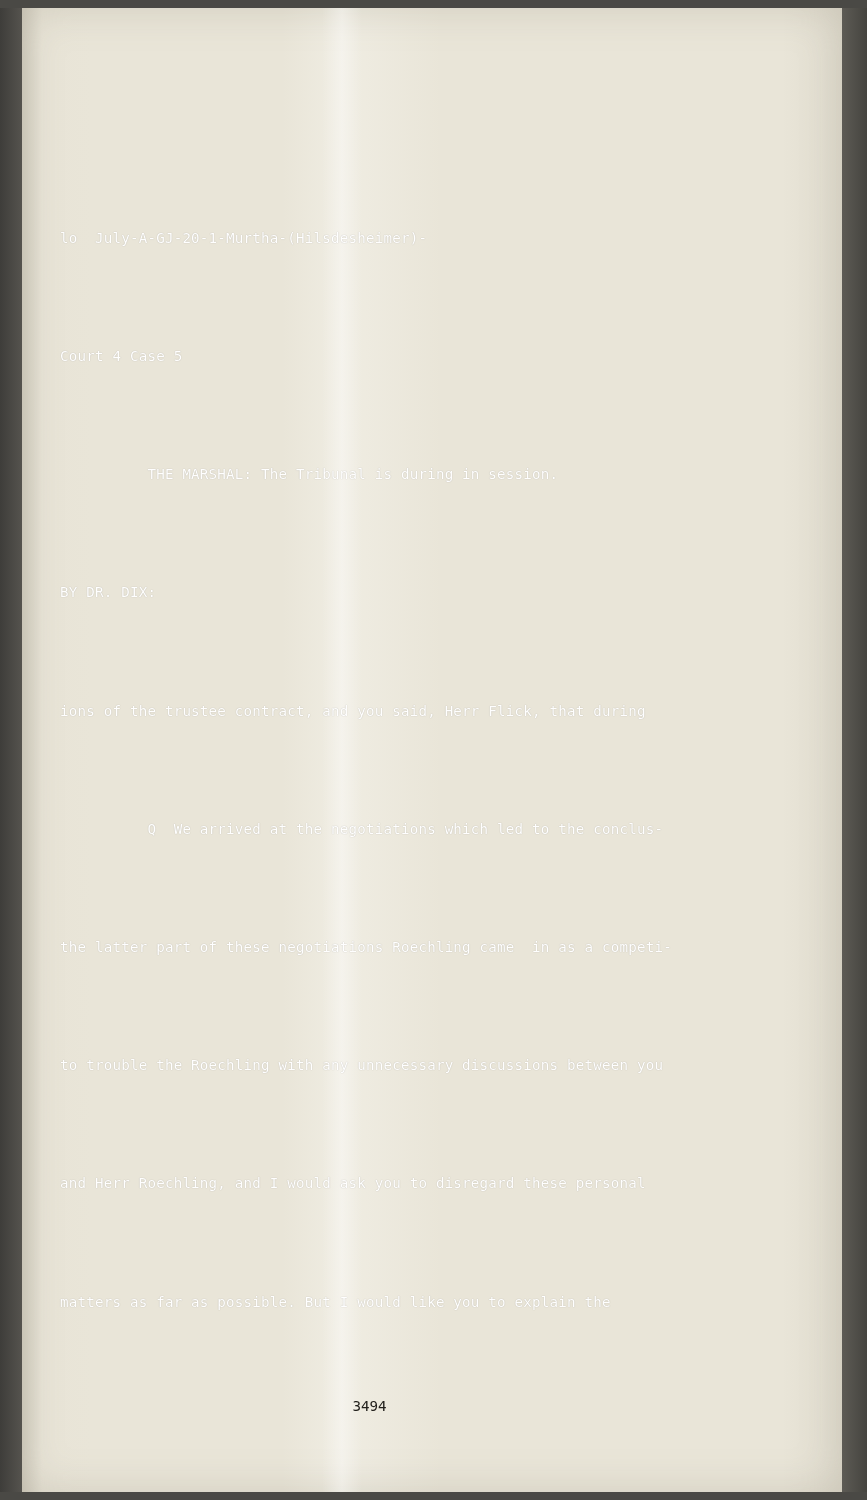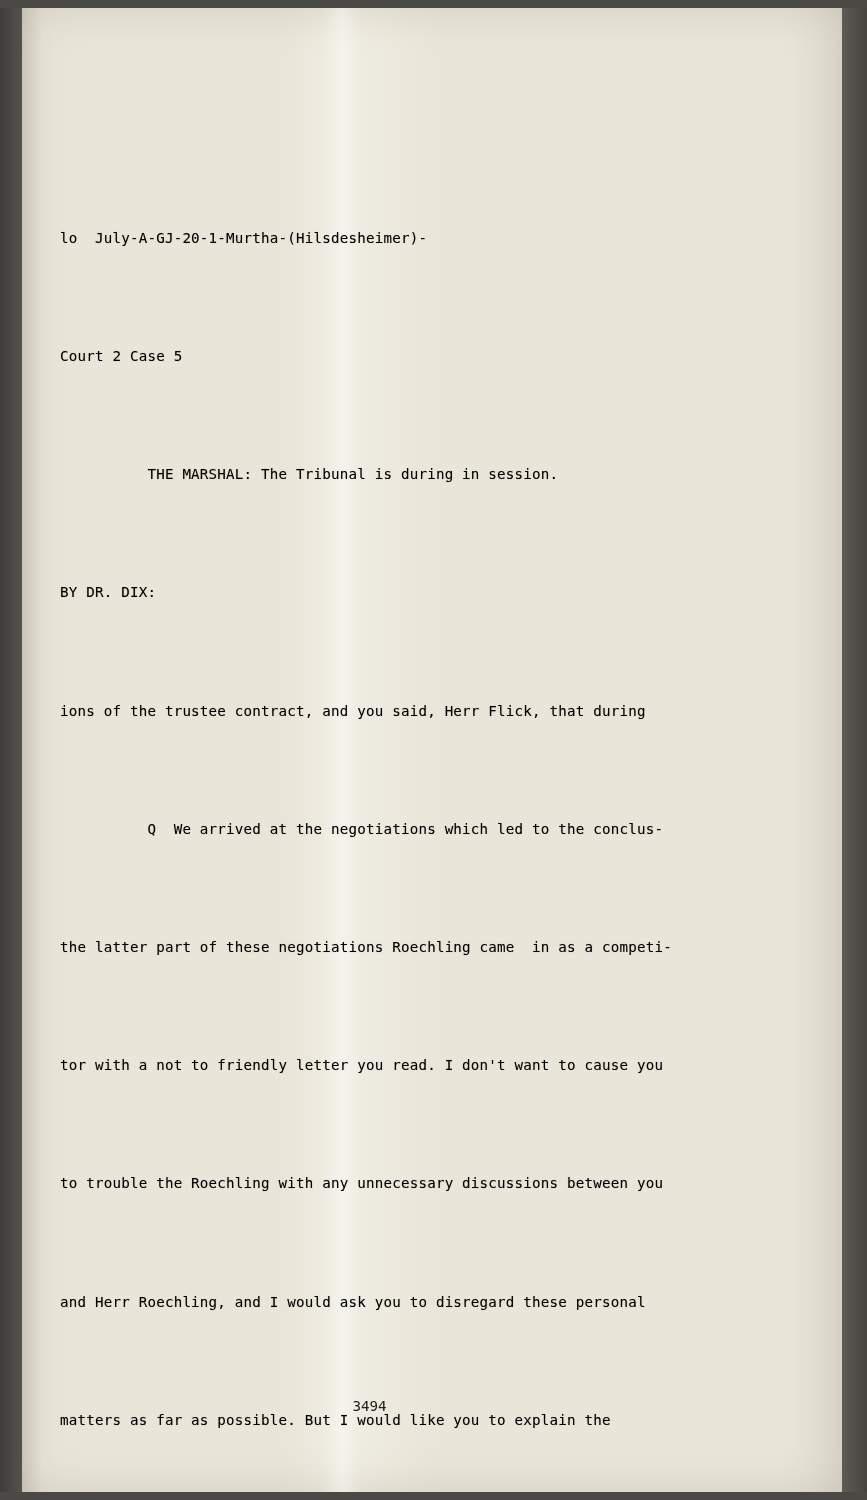--- a/index.html
+++ b/index.html
@@ -88,21 +88,21 @@
     font-family: "DejaVu Sans Mono", "Liberation Mono", monospace;
     font-size: 14.2px;
     line-height: 39.4px;
     color: #23211d;
     letter-spacing: 0.2px;
     white-space: pre;
   }
   .line {
     display: block;
     height: 39.4px;
-    color: #000000;
+    color: #ffffff;
     text-shadow: 0 0 1px rgba(60,55,45,0.35);
   }
   .page-number {
     position: absolute;
     left: 0;
     top: 1398px;
     width: 739px;
     text-align: center;
     font-family: "DejaVu Sans Mono", "Liberation Mono", monospace;
     font-size: 14.2px;
@@ -115,27 +115,26 @@
 <div class="page">
   <div class="scan-bg"></div>
   <div class="paper"></div>
   <div class="edge-left"></div>
   <div class="edge-right"></div>
   <div class="edge-top"></div>
   <div class="edge-bottom"></div>
 
   <div class="text-body">
     <span class="line">lo  July-A-GJ-20-1-Murtha-(Hilsdesheimer)-</span>
-    <span class="line">Court 2 Case 5</span>
+    <span class="line">Court 4 Case 5</span>
     <span class="line">          THE MARSHAL: The Tribunal is during in session.</span>
     <span class="line">BY DR. DIX:</span>
     <span class="line">ions of the trustee contract, and you said, Herr Flick, that during</span>
     <span class="line">          Q  We arrived at the negotiations which led to the conclus-</span>
     <span class="line">the latter part of these negotiations Roechling came  in as a competi-</span>
-    <span class="line">tor with a not to friendly letter you read. I don't want to cause you</span>
     <span class="line">to trouble the Roechling with any unnecessary discussions between you</span>
     <span class="line">and Herr Roechling, and I would ask you to disregard these personal</span>
     <span class="line">matters as far as possible. But I would like you to explain the</span>
     
     
     
     
     
     
     

